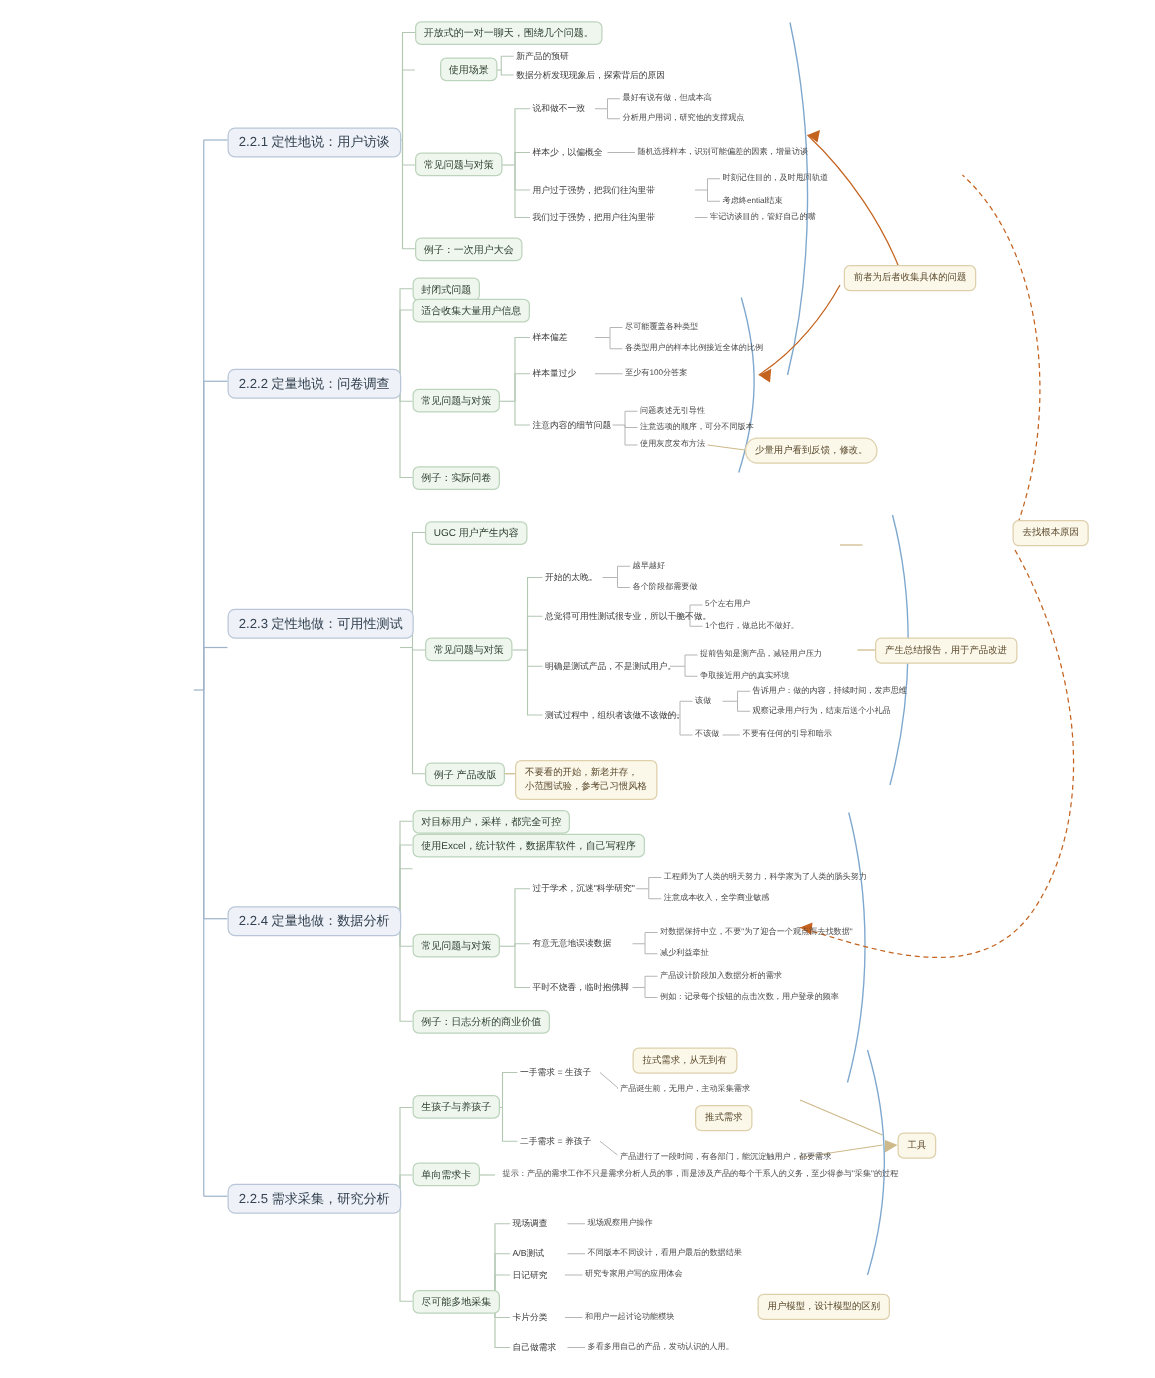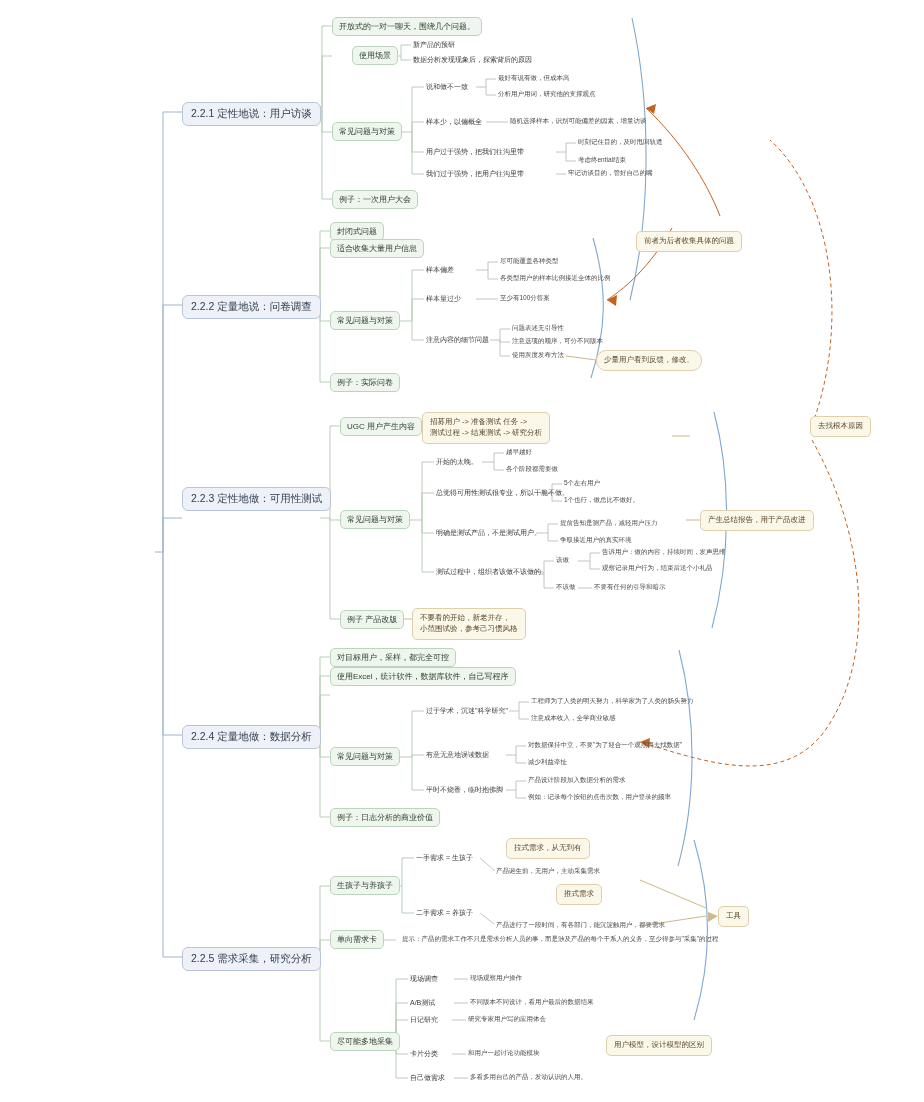--- a/index.html
+++ b/index.html
@@ -312,23 +312,21 @@
   <div class="node n-l4" style="left:468px;top:973px;">现场观察用户操作</div>
   <div class="node n-l3" style="left:408px;top:997px;">A/B测试</div>
   <div class="node n-l4" style="left:468px;top:997px;">不同版本不同设计，看用户最后的数据结果</div>
   <div class="node n-l3" style="left:408px;top:1014px;">日记研究</div>
   <div class="node n-l4" style="left:466px;top:1014px;">研究专家用户写的应用体会</div>
   <div class="node n-l3" style="left:408px;top:1048px;">卡片分类</div>
   <div class="node n-l4" style="left:466px;top:1048px;">和用户一起讨论功能模块</div>
   <div class="node n-l3" style="left:408px;top:1072px;">自己做需求</div>
   <div class="node n-l4" style="left:468px;top:1072px;">多看多用自己的产品，发动认识的人用。</div>
 
-  <div class="node n-note two" style="left:422px;top:412px;">招募用户 -&gt; 准备测试 任务 -&gt;
-测试过程 -&gt; 结束测试 -&gt; 研究分析</div>
-  <div class="node n-note" style="left:636px;top:212px;margin-top:19px;">前者为后者收集具体的问题</div>
+  <div class="node n-note" style="left:675px;top:212px;">前者为后者收集具体的问题</div>
   <div class="node n-note" style="left:596px;top:350px;border-radius:10px;">少量用户看到反馈，修改。</div>
   <div class="node n-note" style="left:810px;top:416px;">去找根本原因</div>
   <div class="node n-note" style="left:700px;top:510px;">产生总结报告，用于产品改进</div>
   <div class="node n-note two" style="left:412px;top:608px;">不要看的开始，新老并存，
 小范围试验，参考己习惯风格</div>
   <div class="node n-note" style="left:506px;top:838px;">拉式需求，从无到有</div>
   <div class="node n-note" style="left:556px;top:884px;">推式需求</div>
   <div class="node n-note" style="left:718px;top:906px;">工具</div>
   <div class="node n-note" style="left:606px;top:1035px;">用户模型，设计模型的区别</div>
 

